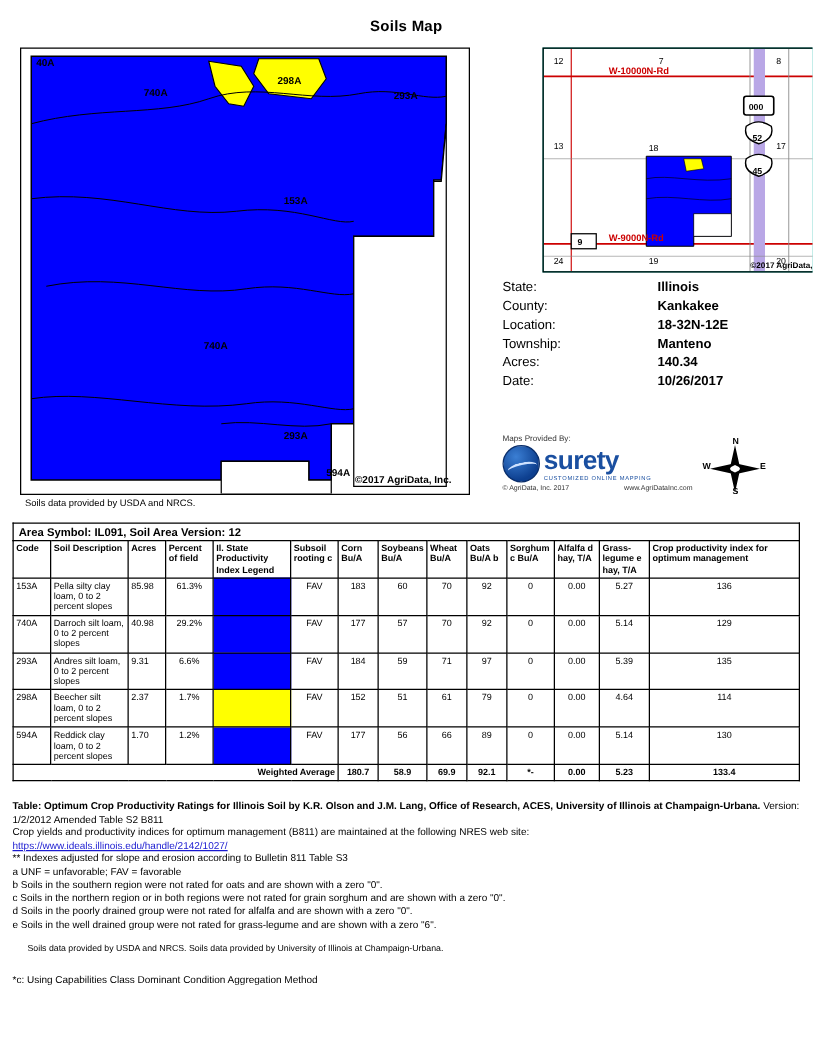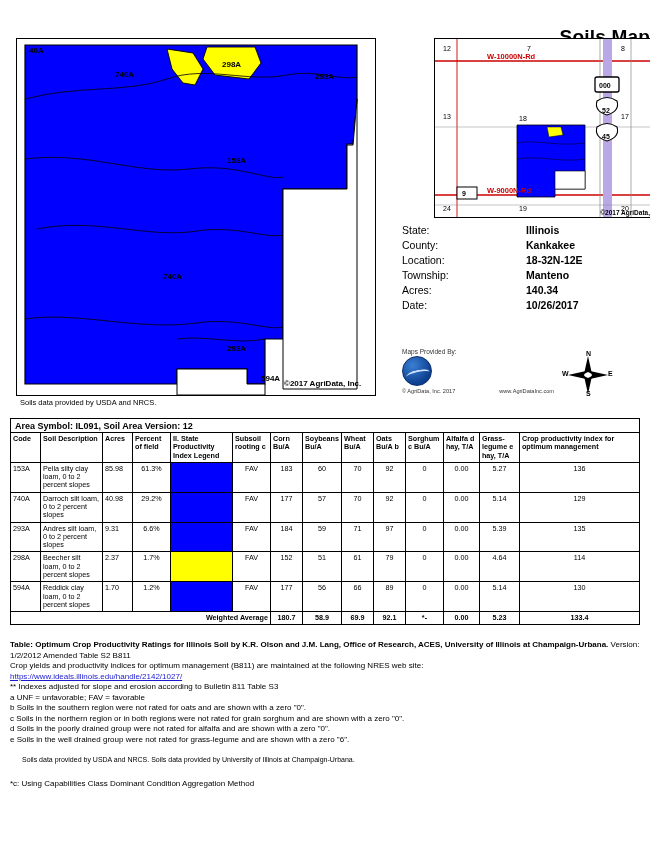--- a/index.html
+++ b/index.html
@@ -6,24 +6,24 @@
   html, body {
     margin: 0; padding: 0;
     width: 650px; height: 841px;
     background: #ffffff;
     font-family: "Liberation Sans", sans-serif;
     color: #000;
   }
   .page { position: relative; width: 650px; height: 841px; overflow: hidden; }
 
   .title {
-    text-align: right;
-    font-size: 19px;
+    text-align: center;
+    font-size: 12px;
     font-weight: bold;
-    padding-top: 26px;
+    padding-top: 14px;
     letter-spacing: .2px;
   }
 
   
   .mainmap {
     position: absolute;
     left: 16px; top: 38px;
     width: 360px; height: 358px;
     border: 1px solid #000;
     background: #fff;
@@ -263,20 +263,24 @@
     <div class="row">
       <div class="k">Date:</div>
       <div class="v">10/26/2017</div>
     </div>
   </div>
 
   <div class="surety">
     <div class="provided">Maps Provided By:</div>
     <div class="logo">
       <div class="globe"></div>
+      <div>
+        <div class="word">surety</div>
+        <div class="tag">CUSTOMIZED ONLINE MAPPING</div>
+      </div>
     </div>
     <div class="foot">
       <span>© AgriData, Inc. 2017</span>
       <span>www.AgriDataInc.com</span>
     </div>
   </div>
 
   <div class="compass">
     <svg width="52" height="46" viewBox="0 0 52 46">
       <polygon points="26,4 30,22 26,20 22,22" fill="#000"></polygon>

